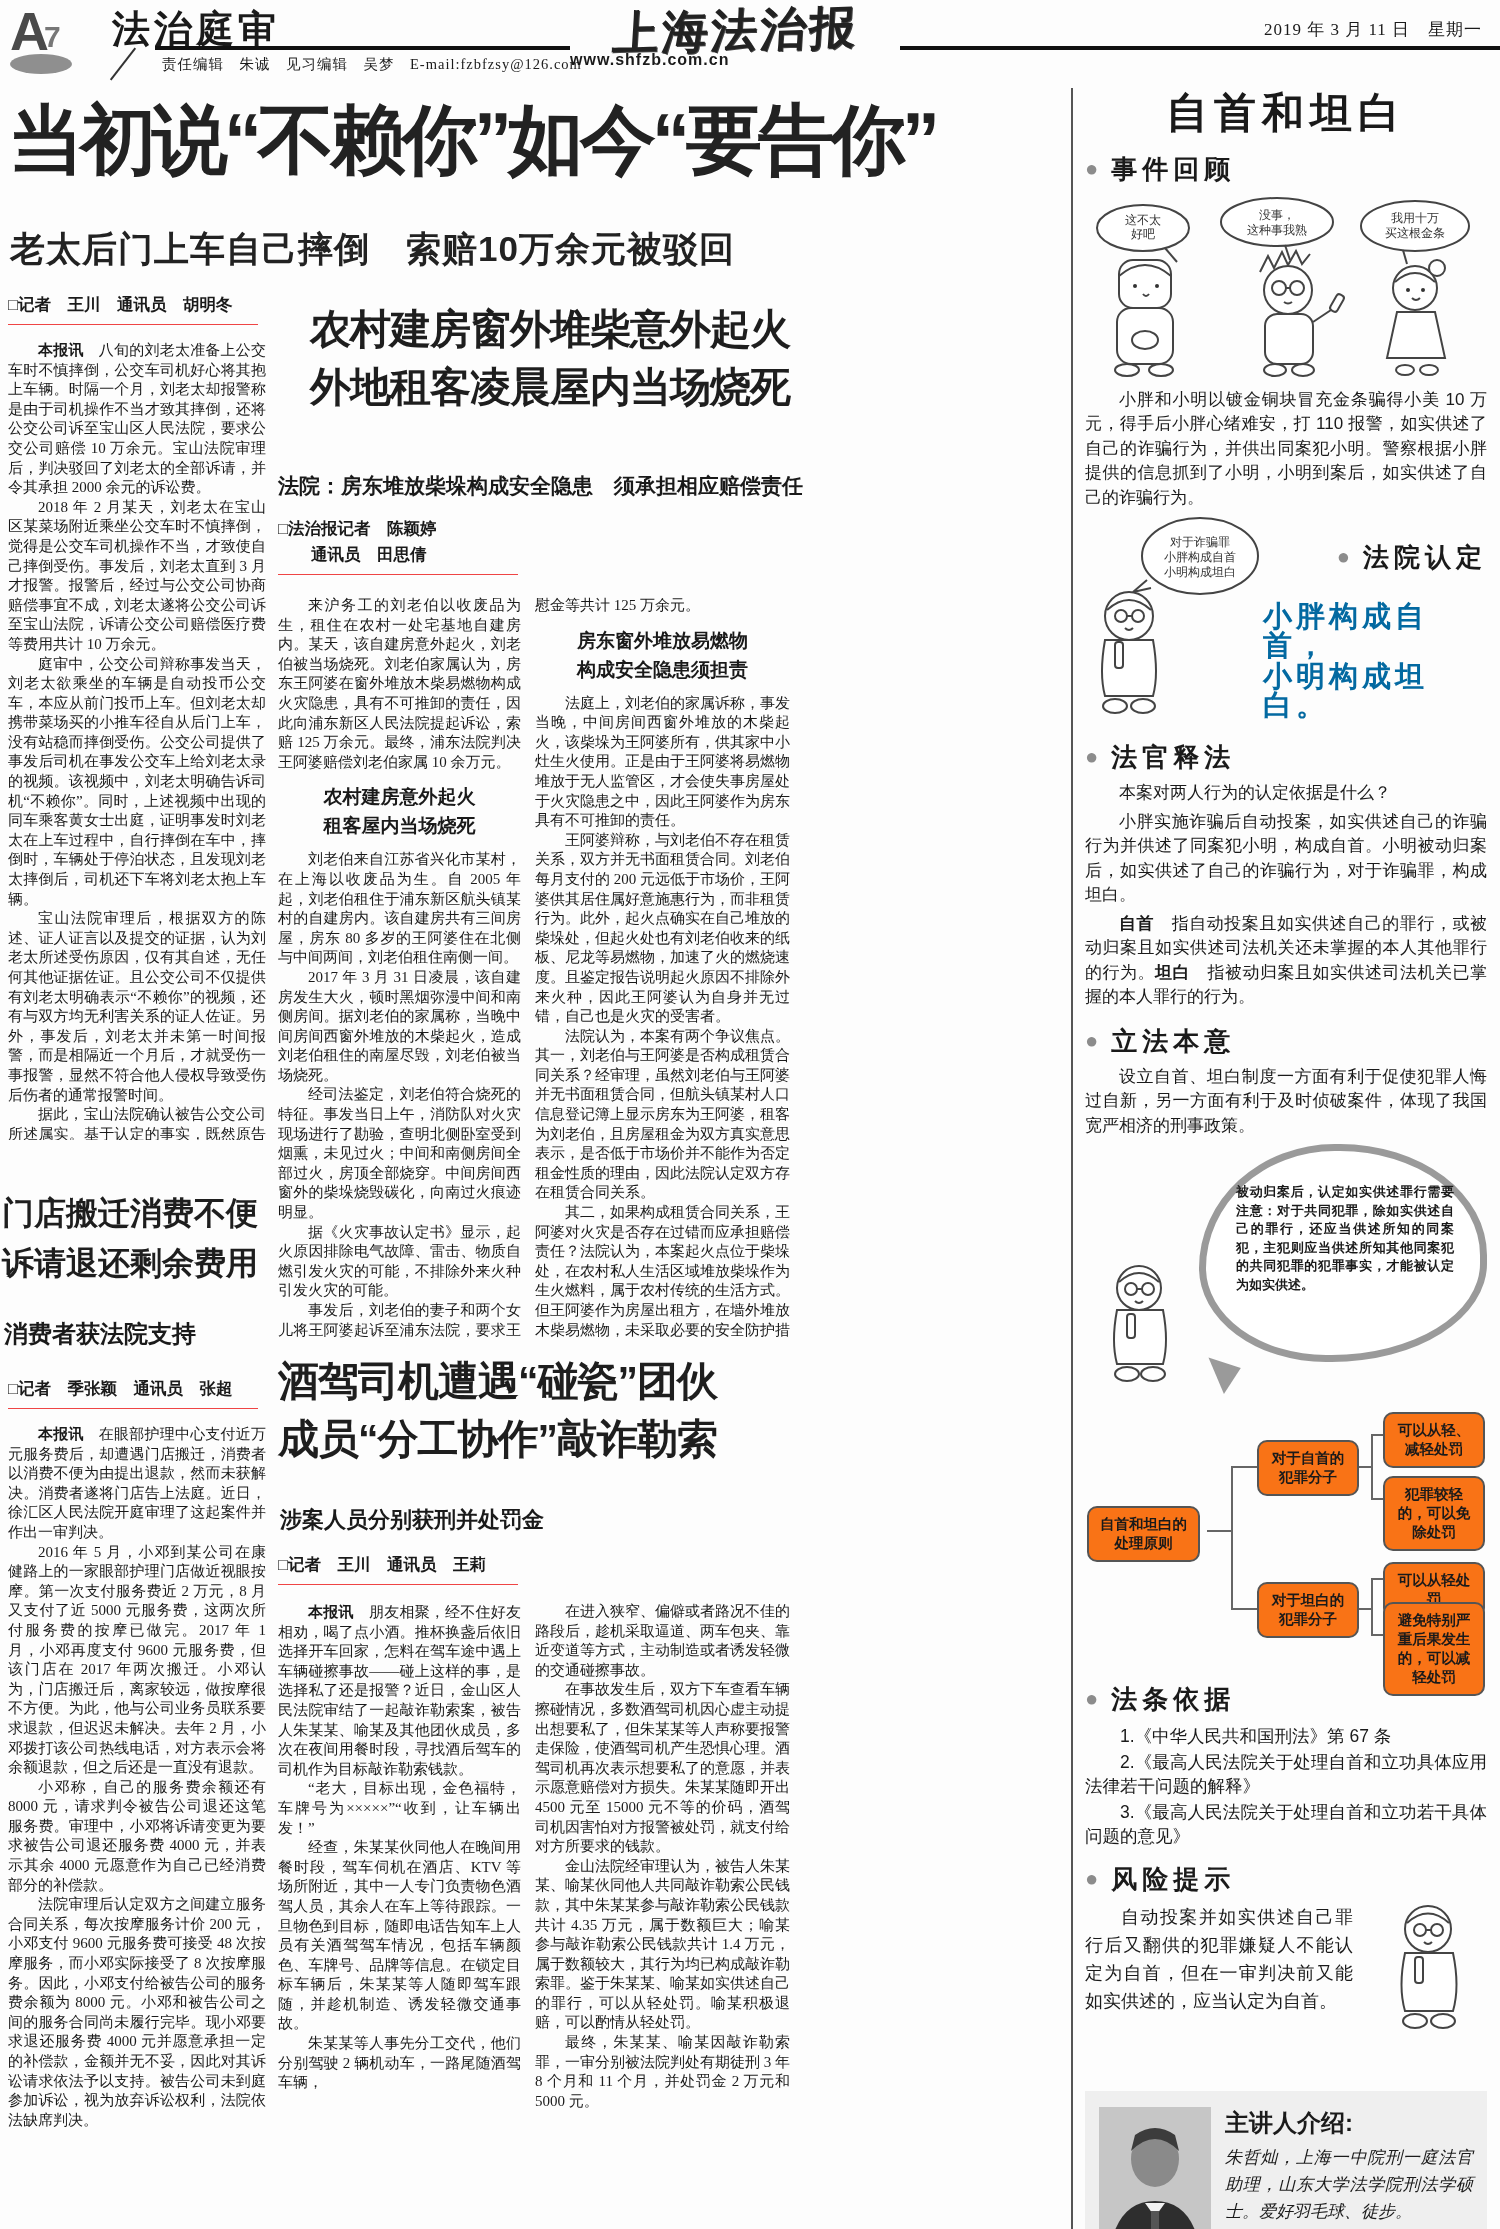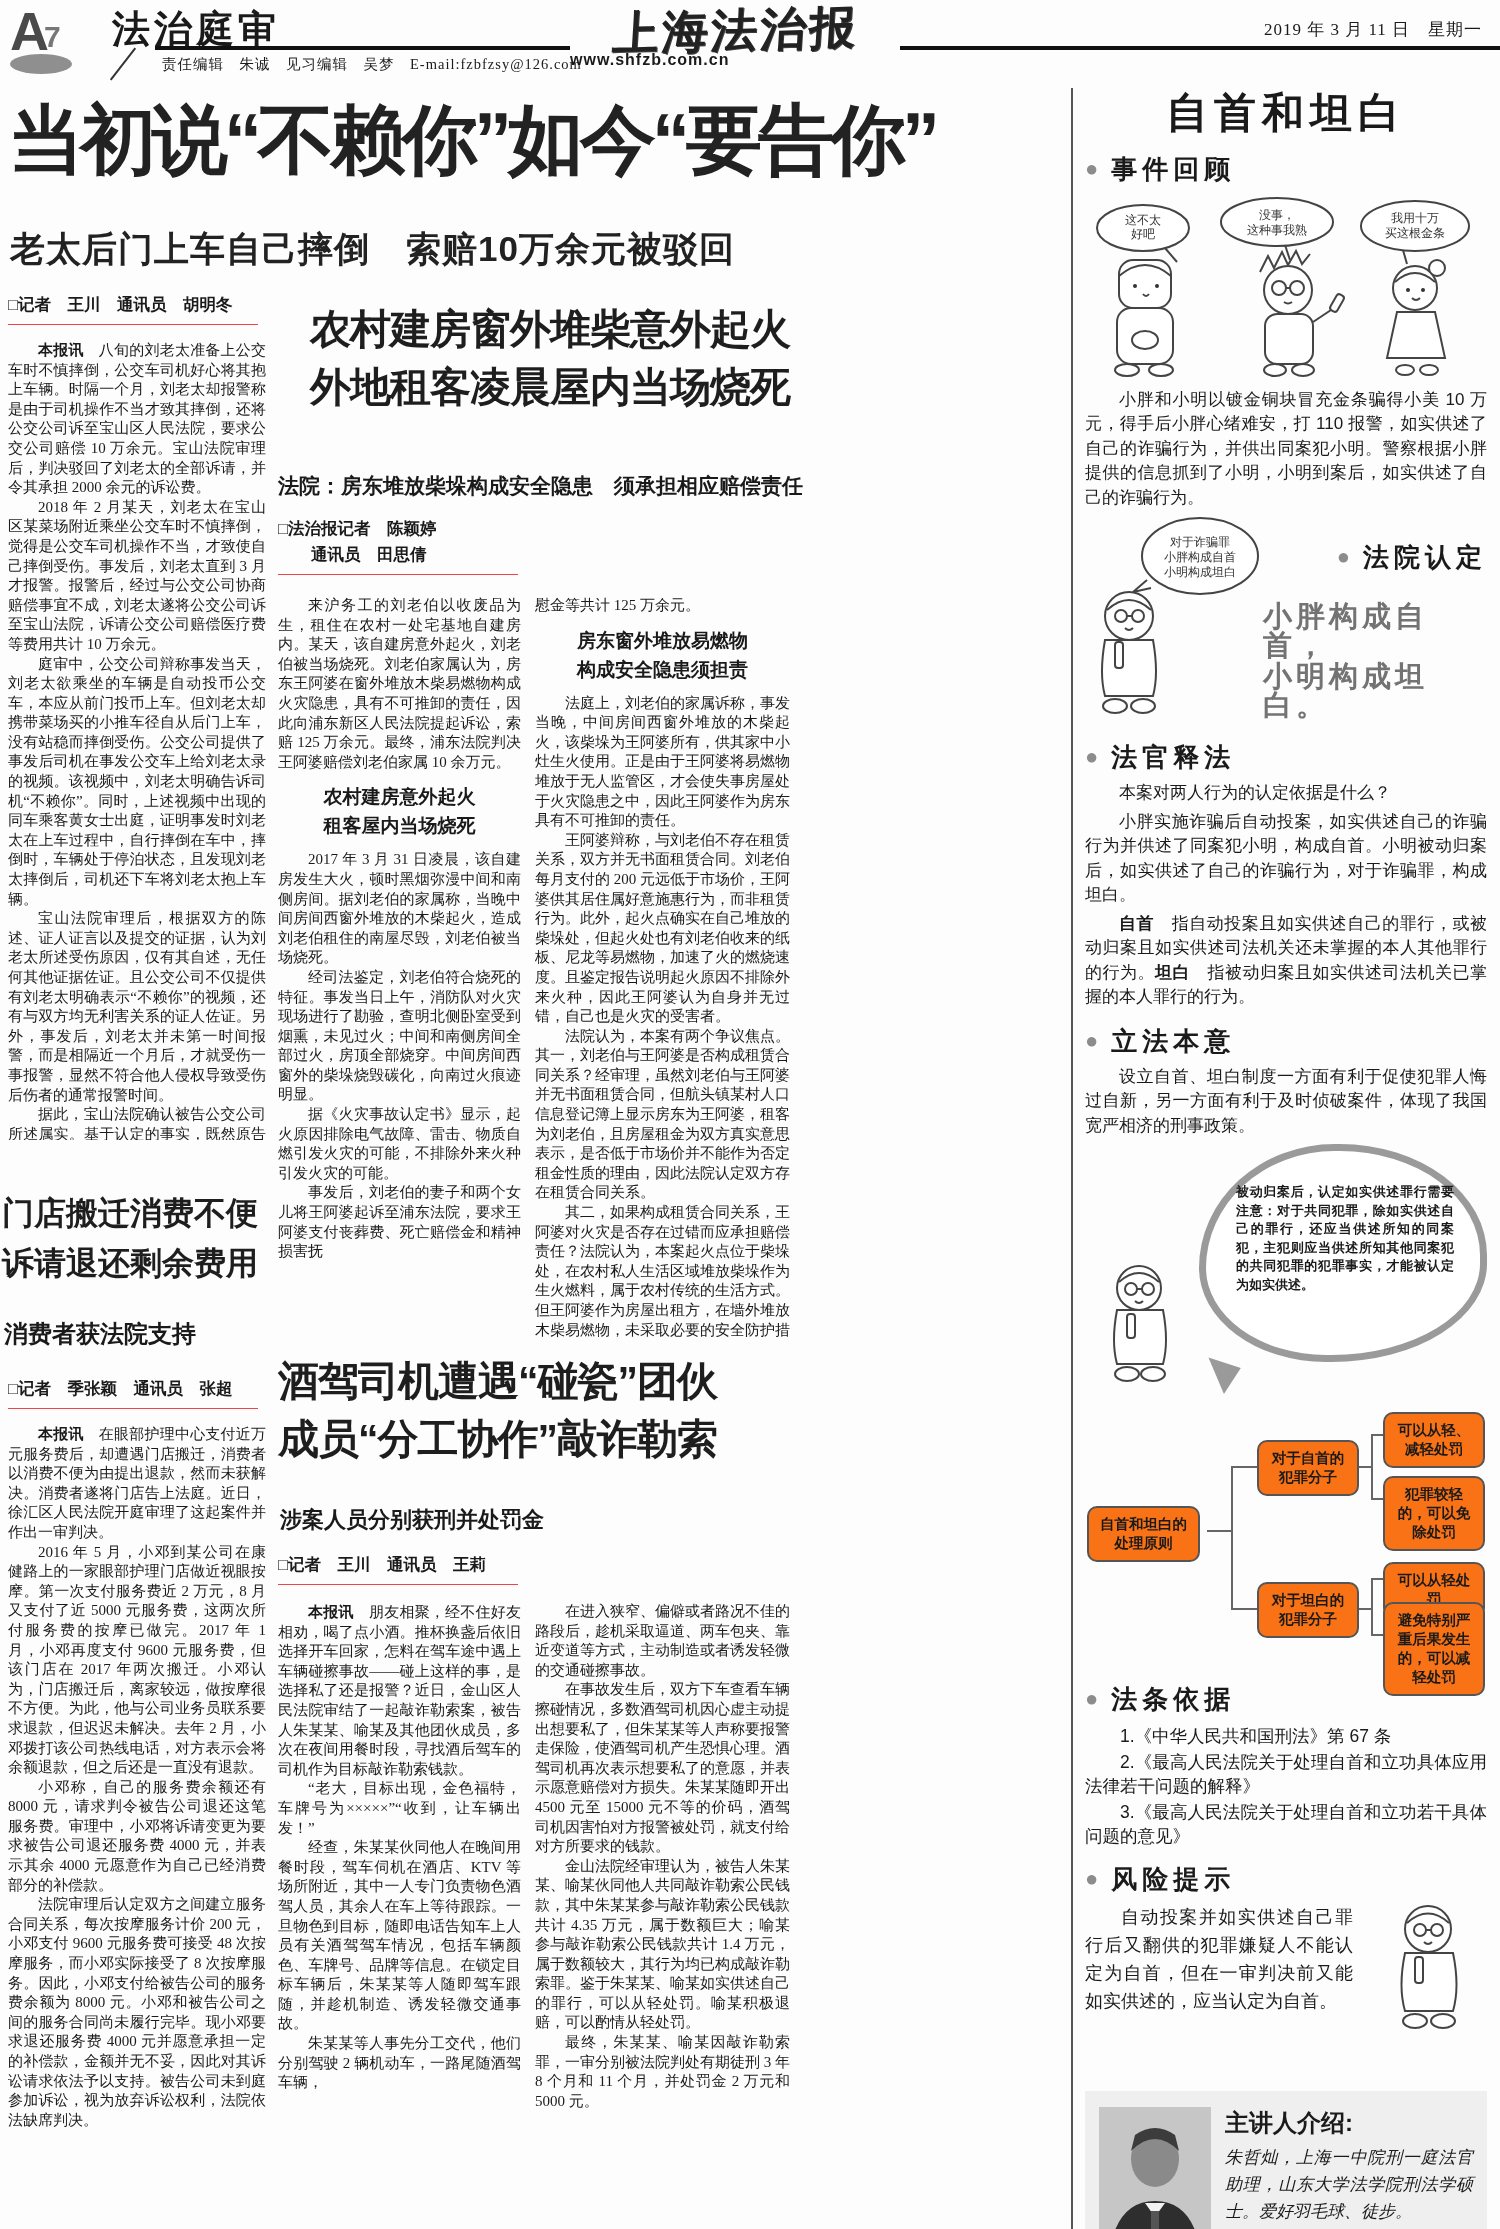--- a/index.html
+++ b/index.html
@@ -33,21 +33,21 @@
   .noindent { text-indent:0; }
   .vdivider { width:1.5px; background:#555; }
   
   .sidebar { left:1085px; top:88px; width:402px; height:2141px; overflow:hidden; }
   .sb-title { font:bold 42px/1.2 "Liberation Sans",sans-serif; text-align:center; letter-spacing:6px; margin-bottom:14px; }
   .sb-label { font:bold 26px/1.2 "Liberation Sans",sans-serif; letter-spacing:5px; margin:16px 0 8px 0; }
   .sb-label .bullet { color:#8c8c8c; font-size:22px; margin-right:8px; vertical-align:2px; }
   .sb-label.right { text-align:left; }
   .sb-p { font:17px/24.5px "Liberation Sans",sans-serif; text-align:justify; text-indent:2em; margin:4px 0; }
   .verdict-wrap { position:relative; height:212px; }
-  .verdict-line { font:bold 29px/1 "DejaVu Serif",serif; letter-spacing:4px; color:#737373; }
+  .verdict-line { font:bold 29px/1 "DejaVu Serif",serif; letter-spacing:4px; color:#0369a1; }
   .cloud-wrap { position:relative; height:262px; margin-top:6px; }
   .cloud { position:absolute; right:0; top:0; width:288px; height:218px; border:7px solid #9a9a9a;
     border-radius:48% 52% 55% 45% / 58% 52% 46% 44%; background:#fff; }
   .cloud-text { position:absolute; left:30px; right:26px; top:32px; font:bold 13px/18.5px "Liberation Sans",sans-serif; text-align:justify; }
   .cloud-tail { position:absolute; left:118px; top:218px; width:0; height:0;
     border-left:26px solid transparent; border-right:8px solid transparent; border-top:30px solid #9a9a9a; transform:rotate(18deg); }
   .diagram { position:relative; height:258px; margin-top:4px; font-family:"Liberation Sans",sans-serif; }
   .dbox { position:absolute; border:2px solid #555; border-radius:10px; background:#f97316;
     font:bold 14.5px/19px "Liberation Sans",sans-serif; text-align:center; padding:7px 6px; }
   .cline { position:absolute; background:#666; }
@@ -115,20 +115,21 @@
 <div class="abs byline" style="left:278px;top:516px;width:240px;">
   <div>□法治报记者　陈颖婷</div>
   <div>　　通讯员　田思倩</div>
 </div>
 <div class="abs body-col" style="left:278px;top:596px;width:243px;height:745px;">
   <p class="body-p">来沪务工的刘老伯以收废品为生，租住在农村一处宅基地自建房内。某天，该自建房意外起火，刘老伯被当场烧死。刘老伯家属认为，房东王阿婆在窗外堆放木柴易燃物构成火灾隐患，具有不可推卸的责任，因此向浦东新区人民法院提起诉讼，索赔 125 万余元。最终，浦东法院判决王阿婆赔偿刘老伯家属 10 余万元。</p>
   <div class="inner-subhead">
     <div>农村建房意外起火</div>
     <div>租客屋内当场烧死</div>
   </div>
+  <p class="body-p">刘老伯来自江苏省兴化市某村，在上海以收废品为生。自 2005 年起，刘老伯租住于浦东新区航头镇某村的自建房内。该自建房共有三间房屋，房东 80 多岁的王阿婆住在北侧与中间两间，刘老伯租住南侧一间。</p>
   <p class="body-p">2017 年 3 月 31 日凌晨，该自建房发生大火，顿时黑烟弥漫中间和南侧房间。据刘老伯的家属称，当晚中间房间西窗外堆放的木柴起火，造成刘老伯租住的南屋尽毁，刘老伯被当场烧死。</p>
   <p class="body-p">经司法鉴定，刘老伯符合烧死的特征。事发当日上午，消防队对火灾现场进行了勘验，查明北侧卧室受到烟熏，未见过火；中间和南侧房间全部过火，房顶全部烧穿。中间房间西窗外的柴垛烧毁碳化，向南过火痕迹明显。</p>
   <p class="body-p">据《火灾事故认定书》显示，起火原因排除电气故障、雷击、物质自燃引发火灾的可能，不排除外来火种引发火灾的可能。</p>
   <p class="body-p">事发后，刘老伯的妻子和两个女儿将王阿婆起诉至浦东法院，要求王阿婆支付丧葬费、死亡赔偿金和精神损害抚</p>
 </div>
 <div class="abs body-col" style="left:535px;top:596px;width:255px;height:745px;">
   <p class="body-p noindent">慰金等共计 125 万余元。</p>
   <div class="inner-subhead">
     <div>房东窗外堆放易燃物</div>
     <div>构成安全隐患须担责</div>

